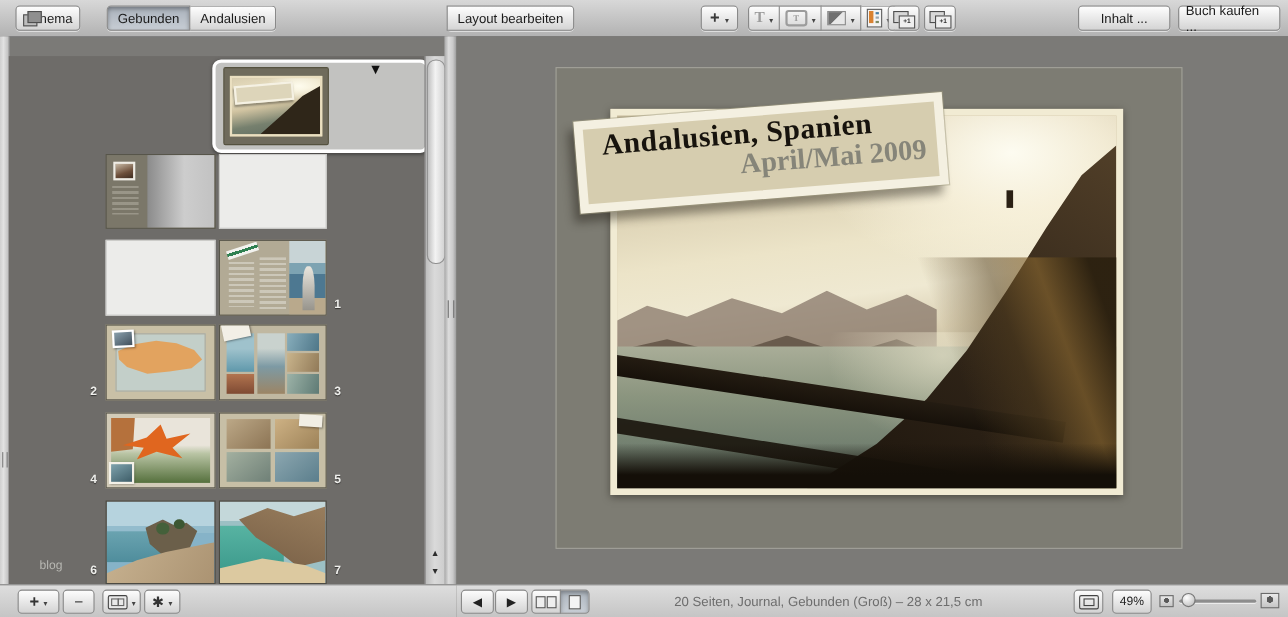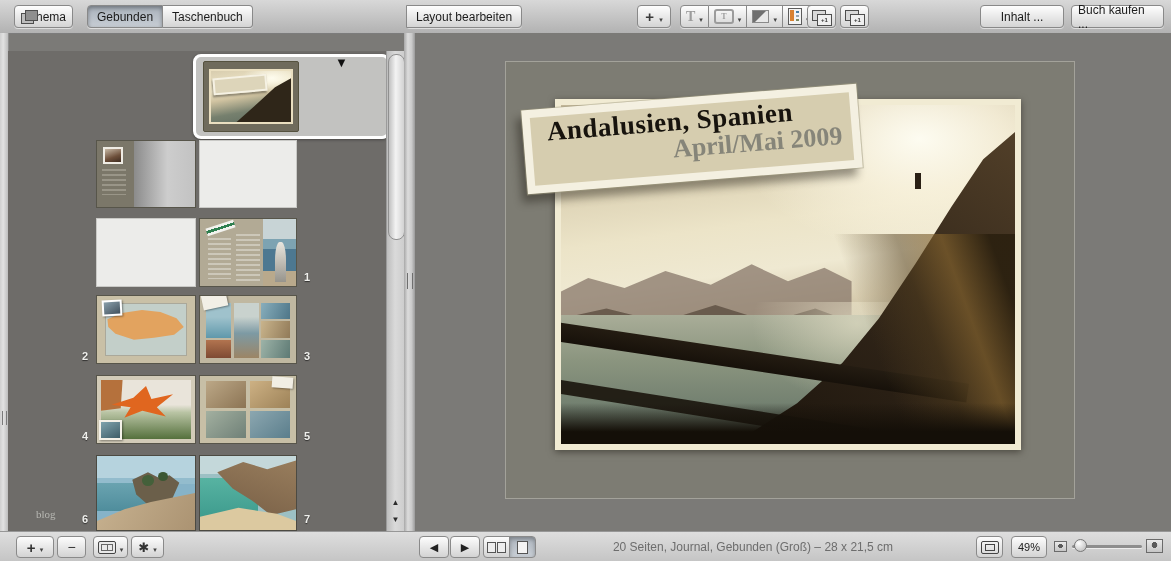--- a/index.html
+++ b/index.html
@@ -165,26 +165,26 @@
   <div class="toolbar">
 
     <div class="btn" style="left:14px;width:59px;">
       <span class="thema-icon">
           <span class="b1"></span>
           <span class="b2"></span>
         </span>
       <span>Thema</span>
     </div>
 
-    <div class="seg" style="left:87px;">
+    <div class="seg" style="left:97px;">
       <div class="seg-item sel">
         <span>Gebunden</span>
       </div>
       <div class="seg-item">
-        <span>Taschenbuch</span>
+        <span>Andalusien</span>
       </div>
     </div>
 
     <div class="seg" style="left:406px;">
       <div class="seg-item">
         <span>Layout bearbeiten</span>
       </div>
     </div>
 
     <div class="btn" style="left:637px;width:34px;">
@@ -340,21 +340,21 @@
            clip-path:polygon(0 100%,0 82%,40% 70%,80% 78%,100% 88%,100% 100%);"></div>
     </div>
 
     <span class="pagenum" style="left:292px;top:220px;">1</span>
     <span class="pagenum" style="left:70px;top:299px;">2</span>
     <span class="pagenum" style="left:292px;top:299px;">3</span>
     <span class="pagenum" style="left:70px;top:379px;">4</span>
     <span class="pagenum" style="left:292px;top:379px;">5</span>
     <span class="pagenum" style="left:70px;top:462px;">6</span>
     <span class="pagenum" style="left:292px;top:462px;">7</span>
-    <span class="blog-label" style="left:28px;top:457px;font-family:Liberation Serif, serif;">blog</span>
+    <span class="blog-label" style="left:28px;top:457px;">blog</span>
   </div>
 
   <div class="sb">
     <div class="sb-thumb"></div>
     <div class="sb-arrows">
       <div class="sb-arrow">▲</div>
       <div class="sb-arrow">▼</div>
     </div>
   </div>
 

